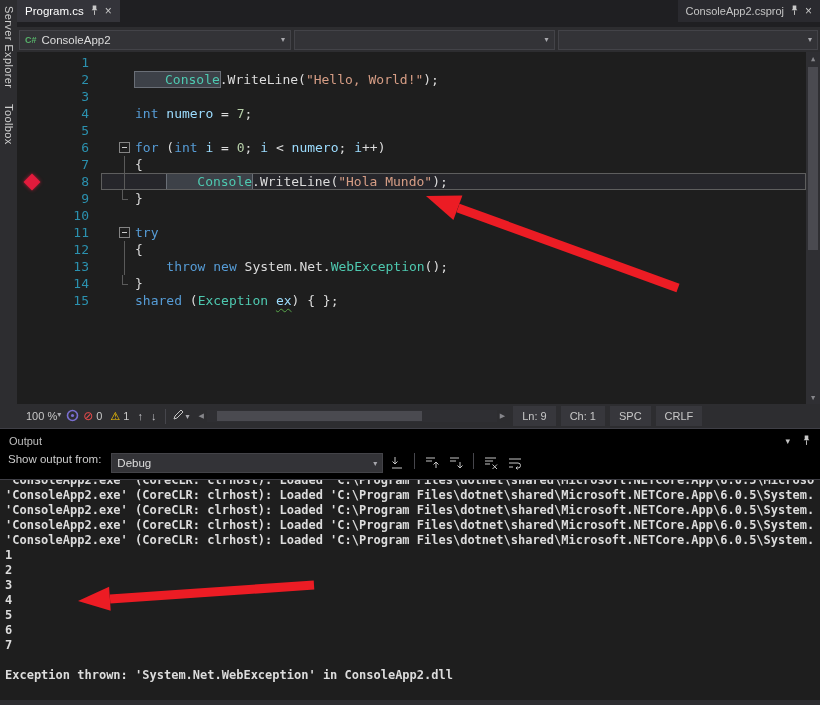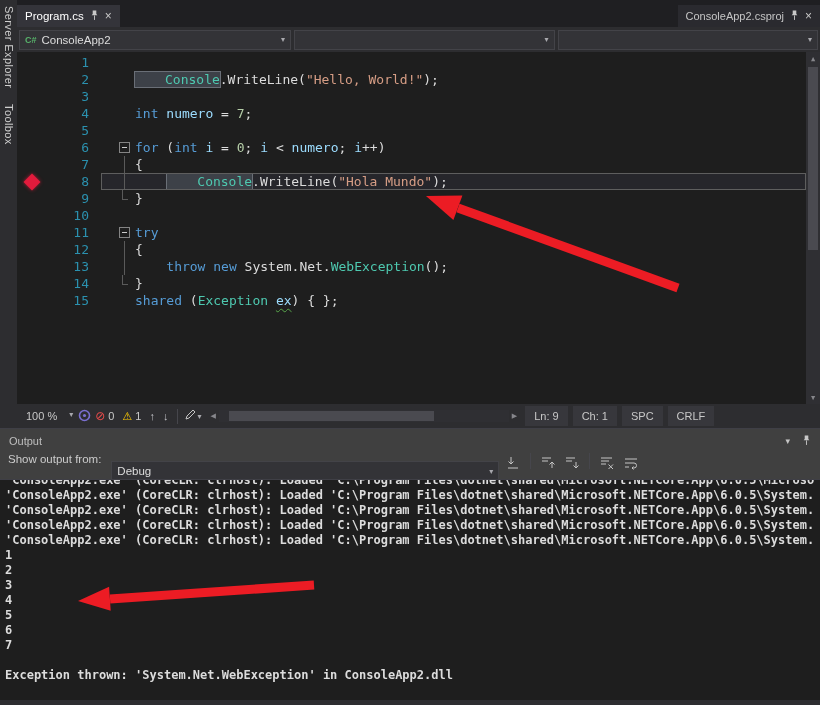--- a/index.html
+++ b/index.html
@@ -6,21 +6,21 @@
   html,body{width:820px;height:705px;overflow:hidden;}
   body{background:#2D2D30;font-family:"Liberation Sans","DejaVu Sans",sans-serif;color:#CCCCCC;position:relative;}
   .app{width:820px;height:705px;display:flex;flex-direction:column;position:relative;overflow:hidden;}
 
   
   .top{display:flex;height:428px;min-height:428px;}
   .sidestrip{width:17px;background:#2D2D30;display:flex;flex-direction:column;gap:16px;padding-top:6px;align-items:center;flex:none;}
   .sideitem{writing-mode:vertical-rl;font-size:11px;color:#CFCFCF;letter-spacing:.4px;cursor:default;white-space:nowrap;}
   .editor-col{flex:1;display:flex;flex-direction:column;min-width:0;}
 
-  .tabrow{height:27px;background:#1F1F22;display:flex;align-items:flex-end;flex:none;}
+  .tabrow{height:27px;background:#1F1F22;display:flex;align-items:flex-start;flex:none;}
   .tab{height:22px;display:flex;align-items:center;gap:6px;padding:0 8px;font-size:11.5px;white-space:nowrap;}
   .tab.active{background:#34343A;color:#FFFFFF;}
   .tab.right{margin-left:auto;background:#2A2A2F;color:#C5C5C5;font-size:11px;}
   .tab .close{font-size:12px;color:#C8C8C8;line-height:1;}
   .pin-svg{display:inline-block;}
 
   .navrow{height:25px;background:#2D2D30;display:flex;align-items:center;gap:3px;padding:0 2px;flex:none;}
   .combo{height:20px;background:#333337;border:1px solid #434348;display:flex;align-items:center;font-size:11.5px;color:#DDDDDD;padding:0 5px;}
   .combo .caret{margin-left:auto;color:#A8A8AD;font-size:8px;padding-left:4px;}
   .combo.c1{width:272px;}
@@ -47,39 +47,39 @@
   .sq{text-decoration:underline;text-decoration-style:wavy;text-decoration-color:#57A64A;text-decoration-thickness:1px;text-underline-offset:3px;}
   .caret-bar{display:inline-block;width:1px;height:14px;background:#DCDCDC;vertical-align:middle;}
   .symhl{background:#3D4148;box-shadow:0 0 0 1px #6A6F77;padding-left:30px;}
 
   .vsb{position:absolute;top:0;right:0;bottom:0;width:14px;background:#2F2F33;display:flex;flex-direction:column;align-items:center;}
   .vsb .sarrow{height:13px;width:100%;display:flex;align-items:center;justify-content:center;font-size:7px;color:#86868B;}
   .vsb .strack{flex:1;width:100%;position:relative;}
   .vsb .sthumb{position:absolute;top:2px;left:2px;right:2px;height:56%;background:#4A4A50;}
 
   .statusrow{height:24px;background:#2D2D30;display:flex;align-items:center;padding-left:4px;font-size:11px;color:#C8C8C8;overflow:hidden;white-space:nowrap;flex:none;}
-  .zoom{display:flex;gap:12px;padding:0 5px;}
+  .zoom{display:flex;gap:0;padding:0 5px;}
   .zoom .caret{font-size:8px;color:#A8A8AD;}
   .sgroup{display:flex;align-items:center;gap:3px;padding:0 4px;}
   .err-glyph{color:#F14C4C;font-size:12px;}
   .warn-glyph{color:#FFCC00;font-size:11px;}
   .navarrow{padding:0 4px;color:#C0C0C5;font-size:11px;}
   .sep{width:1px;height:15px;background:#46464C;margin:0 5px;flex:none;}
   .hsb{display:flex;align-items:center;margin-left:6px;}
   .hsb .harrow{font-size:7px;color:#86868B;padding:0 3px;}
   .htrack{width:290px;height:12px;background:#2F2F33;position:relative;}
   .hthumb{position:absolute;left:10px;width:205px;top:1px;bottom:1px;background:#4A4A50;}
   .cell{margin-left:5px;padding:0 9px;height:20px;display:flex;align-items:center;background:#37373C;flex:none;}
 
   
-  .outpanel{flex:1;display:flex;flex-direction:column;background:#404040;border-top:1px solid #3F3F46;min-height:0;}
+  .outpanel{flex:1;display:flex;flex-direction:column;background:#000000;border-top:1px solid #3F3F46;min-height:0;}
   .outheader{height:24px;display:flex;align-items:center;padding:0 9px;font-size:11px;color:#BEBEBE;flex:none;}
   .hicons{margin-left:auto;display:flex;gap:12px;align-items:center;color:#C5C5C5;font-size:9px;}
   .outtoolbar{height:26px;display:flex;padding:0 8px;font-size:11.5px;gap:4px;color:#CCCCCC;flex:none;}
-  .debugcombo{width:388px;margin-left:6px;margin-top:8px;}
+  .debugcombo{width:272px;margin-left:6px;}
   .ticon{width:20px;height:20px;display:flex;align-items:center;justify-content:center;}
   .ticon svg{stroke:#C5C5C5;fill:none;stroke-width:1;}
   .tsep{width:1px;height:16px;background:#46464C;margin:0 3px;}
   .outtext{flex:1;background:#1E1E1E;border-top:1px solid #3F3F46;font-family:"DejaVu Sans Mono","Liberation Mono",monospace;font-size:12px;color:#DCDCDC;padding-left:5px;overflow:hidden;}
   .oline{height:15px;line-height:15px;white-space:pre;font-weight:bold;}
   .clip-top{margin-top:-7px;}
 
   .footer{height:5px;background:#2D2D30;flex:none;}
 
   .annotations{position:absolute;inset:0;pointer-events:none;z-index:99;}

